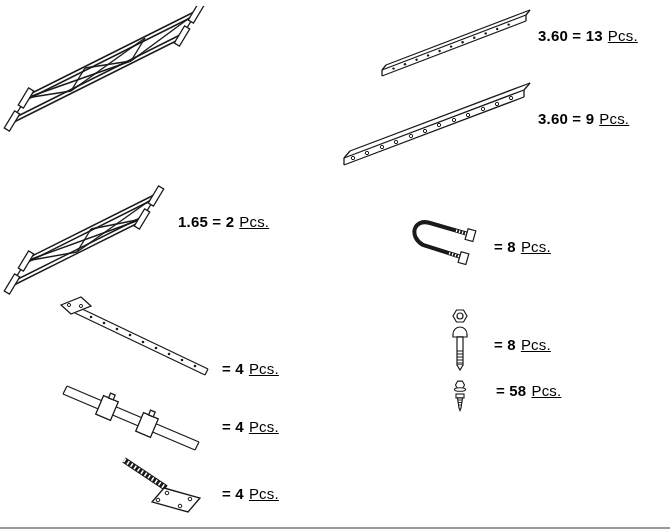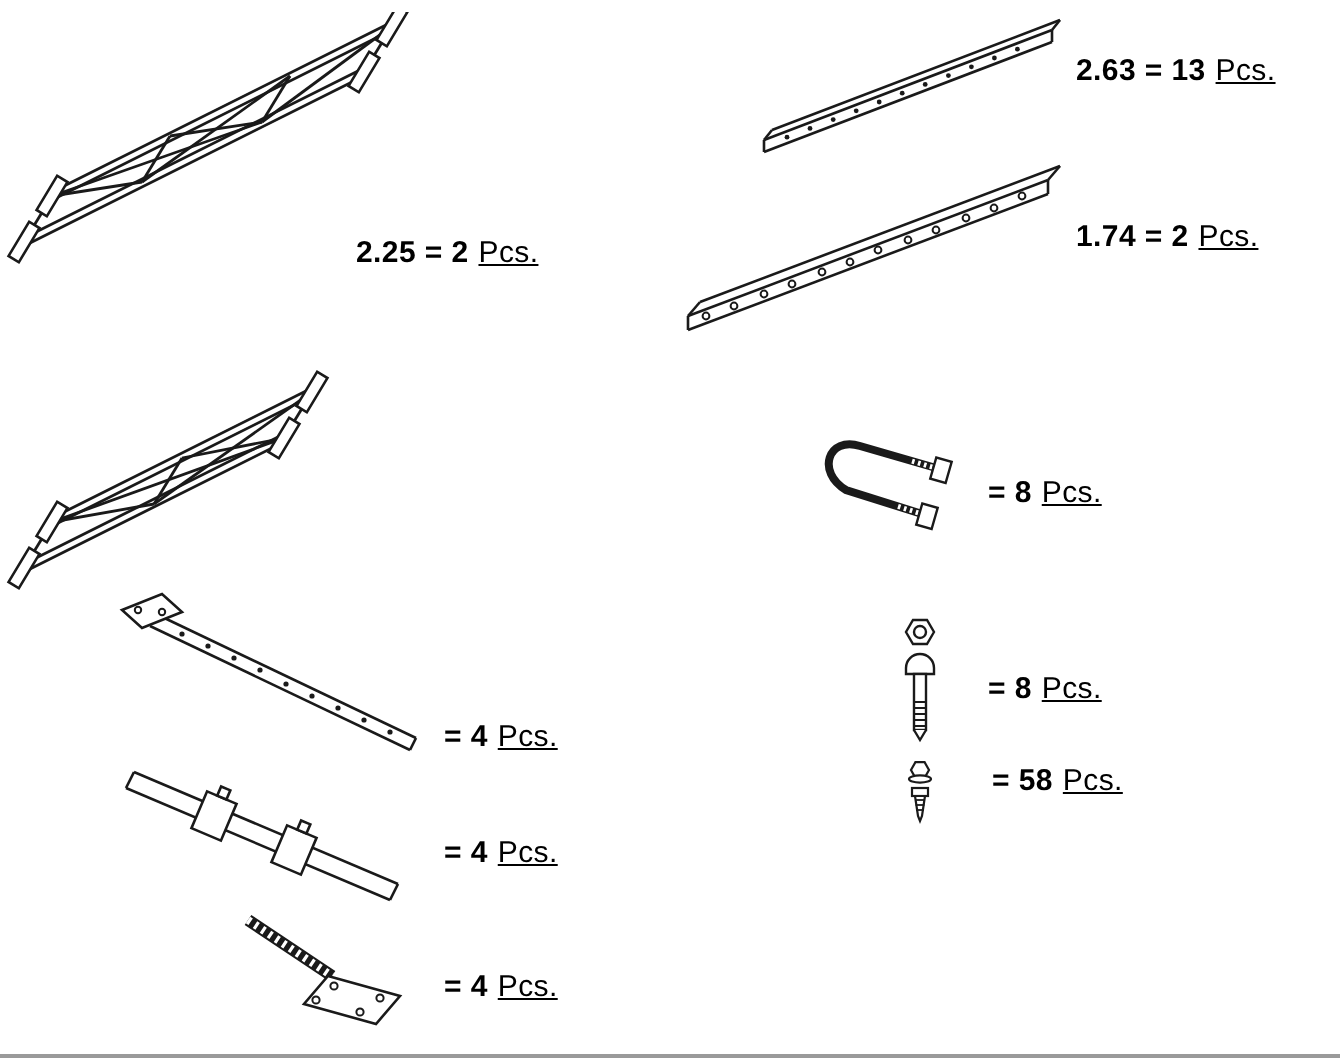--- a/index.html
+++ b/index.html
@@ -287,37 +287,37 @@
         <path d="M17.5,18 L22.5,18 L21,28 L20,30.5 L19,28 Z"></path>
       </g>
       <g stroke="#1a1a1a" stroke-width="0.9">
         <line x1="17.6" y1="20" x2="22.4" y2="20"></line>
         <line x1="17.8" y1="22.5" x2="22.2" y2="22.5"></line>
         <line x1="18" y1="25" x2="22" y2="25"></line>
       </g>
     </svg>
   </div>
 
-  <div class="qty-label l0">
-    <span class="val">2.25 = 2</span><span class="unit">Pcs.</span>
+  <div class="qty-label l1">
+    <span class="val">1.65 = 2</span><span class="unit">Pcs.</span>
   </div>
   <div class="qty-label l2">
     <span class="val">= 4</span><span class="unit">Pcs.</span>
   </div>
   <div class="qty-label l3">
     <span class="val">= 4</span><span class="unit">Pcs.</span>
   </div>
   <div class="qty-label l4">
     <span class="val">= 4</span><span class="unit">Pcs.</span>
   </div>
   <div class="qty-label l5">
-    <span class="val">2.63 = 13</span><span class="unit">Pcs.</span>
+    <span class="val">3.60 = 13</span><span class="unit">Pcs.</span>
   </div>
   <div class="qty-label l6">
-    <span class="val">1.74 = 2</span><span class="unit">Pcs.</span>
+    <span class="val">3.60 = 9</span><span class="unit">Pcs.</span>
   </div>
   <div class="qty-label l7">
     <span class="val">= 8</span><span class="unit">Pcs.</span>
   </div>
   <div class="qty-label l8">
     <span class="val">= 8</span><span class="unit">Pcs.</span>
   </div>
   <div class="qty-label l9">
     <span class="val">= 58</span><span class="unit">Pcs.</span>
   </div>

